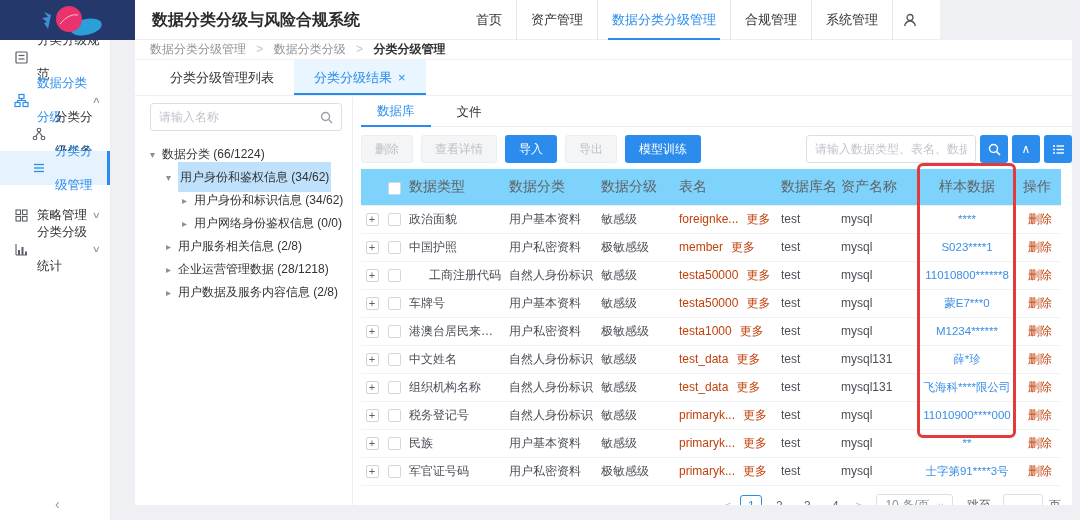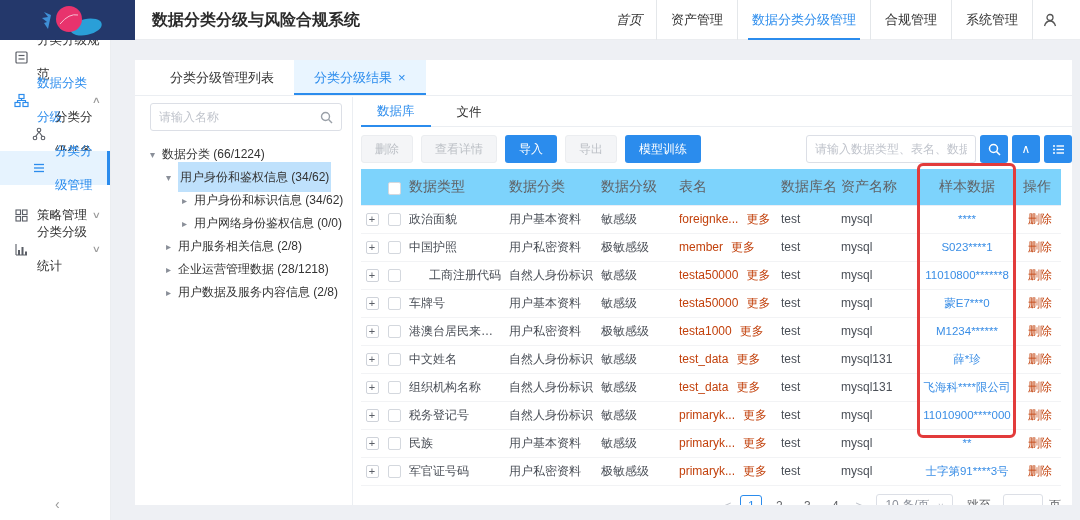--- a/index.html
+++ b/index.html
@@ -2,27 +2,27 @@
 <html><head>
 <meta charset="utf-8">
 <style>
   * { margin:0; padding:0; box-sizing:border-box; }
   html,body { width:1080px; height:520px; }
   body {
     font-family:"Liberation Sans","DejaVu Sans",sans-serif;
     font-size:12px; color:#333; background:#eef0f4; position:relative; overflow:hidden;
   }
   
-  .header { position:absolute; left:0; top:0; width:1080px; height:40px; background:#fff;
+  .header { position:absolute; left:0; top:0; width:940px; height:40px; background:#fff;
             border-bottom:1px solid #ebedf0; z-index:3; }
   .logo { position:absolute; left:0; top:0; width:135px; height:40px; background:#24386b; }
   .app-title { position:absolute; left:152px; top:0; line-height:40px; font-size:16px; font-weight:700; color:#2b2b2b; }
   .top-nav { position:absolute; right:14px; top:0; height:40px; display:flex; align-items:center; }
   .nav-item { padding:0 14px; font-size:13px; color:#333; cursor:pointer; border-left:1px solid #e4e7ea; position:relative; height:40px; line-height:40px; }
-  .nav-item:first-child { border-left:none;font-style:italic; }
+  .nav-item:first-child { border-left:none; }
   .nav-item.active { color:#2b8ced; }
   .nav-item.active::after { content:""; position:absolute; left:10px; right:10px; bottom:0; height:2px; background:#2b8ced; }
   .nav-user { width:34px; text-align:center; border-left:1px solid #e4e7ea; height:40px; display:flex; align-items:center; justify-content:center; cursor:pointer; }
   
   .sidebar { position:absolute; left:0; top:40px; width:111px; height:480px; background:#fff;
              border-right:1px solid #ebedf0; z-index:2; }
   .side-item { height:34px; line-height:34px; display:flex; align-items:center; padding:0 10px 0 14px; cursor:pointer; color:#333; font-size:12.5px; position:relative; }
   .side-item .s-ico { width:15px; height:15px; margin-right:8px; flex:none; display:inline-flex; }
   .side-item .chev { margin-left:auto; font-size:9px; color:#999; transform:scaleX(1.4); }
   .side-item.parent-active { color:#2b8ced; }
@@ -184,20 +184,27 @@
           <rect x="11" y="9.5" width="2" height="3.5" fill="#5a5e66"></rect>
         </svg>
       </span>
     <span>分类分级统计</span>
     <span class="chev">∨</span>
   </div>
   <div class="side-collapse">‹</div>
 </div>
 
 <div class="content">
+  <div class="breadcrumb">
+    <span class="crumb">数据分类分级管理</span>
+    <span class="sep">&gt;</span>
+    <span class="crumb">数据分类分级</span>
+    <span class="sep">&gt;</span>
+    <span class="crumb last">分类分级管理</span>
+  </div>
 
   <div class="card">
     <div class="page-tabs">
       <div class="ptab">分类分级管理列表</div>
       <div class="ptab active">
         <span>分类分级结果</span><span class="close">×</span>
       </div>
     </div>
 
     <div class="card-body">

